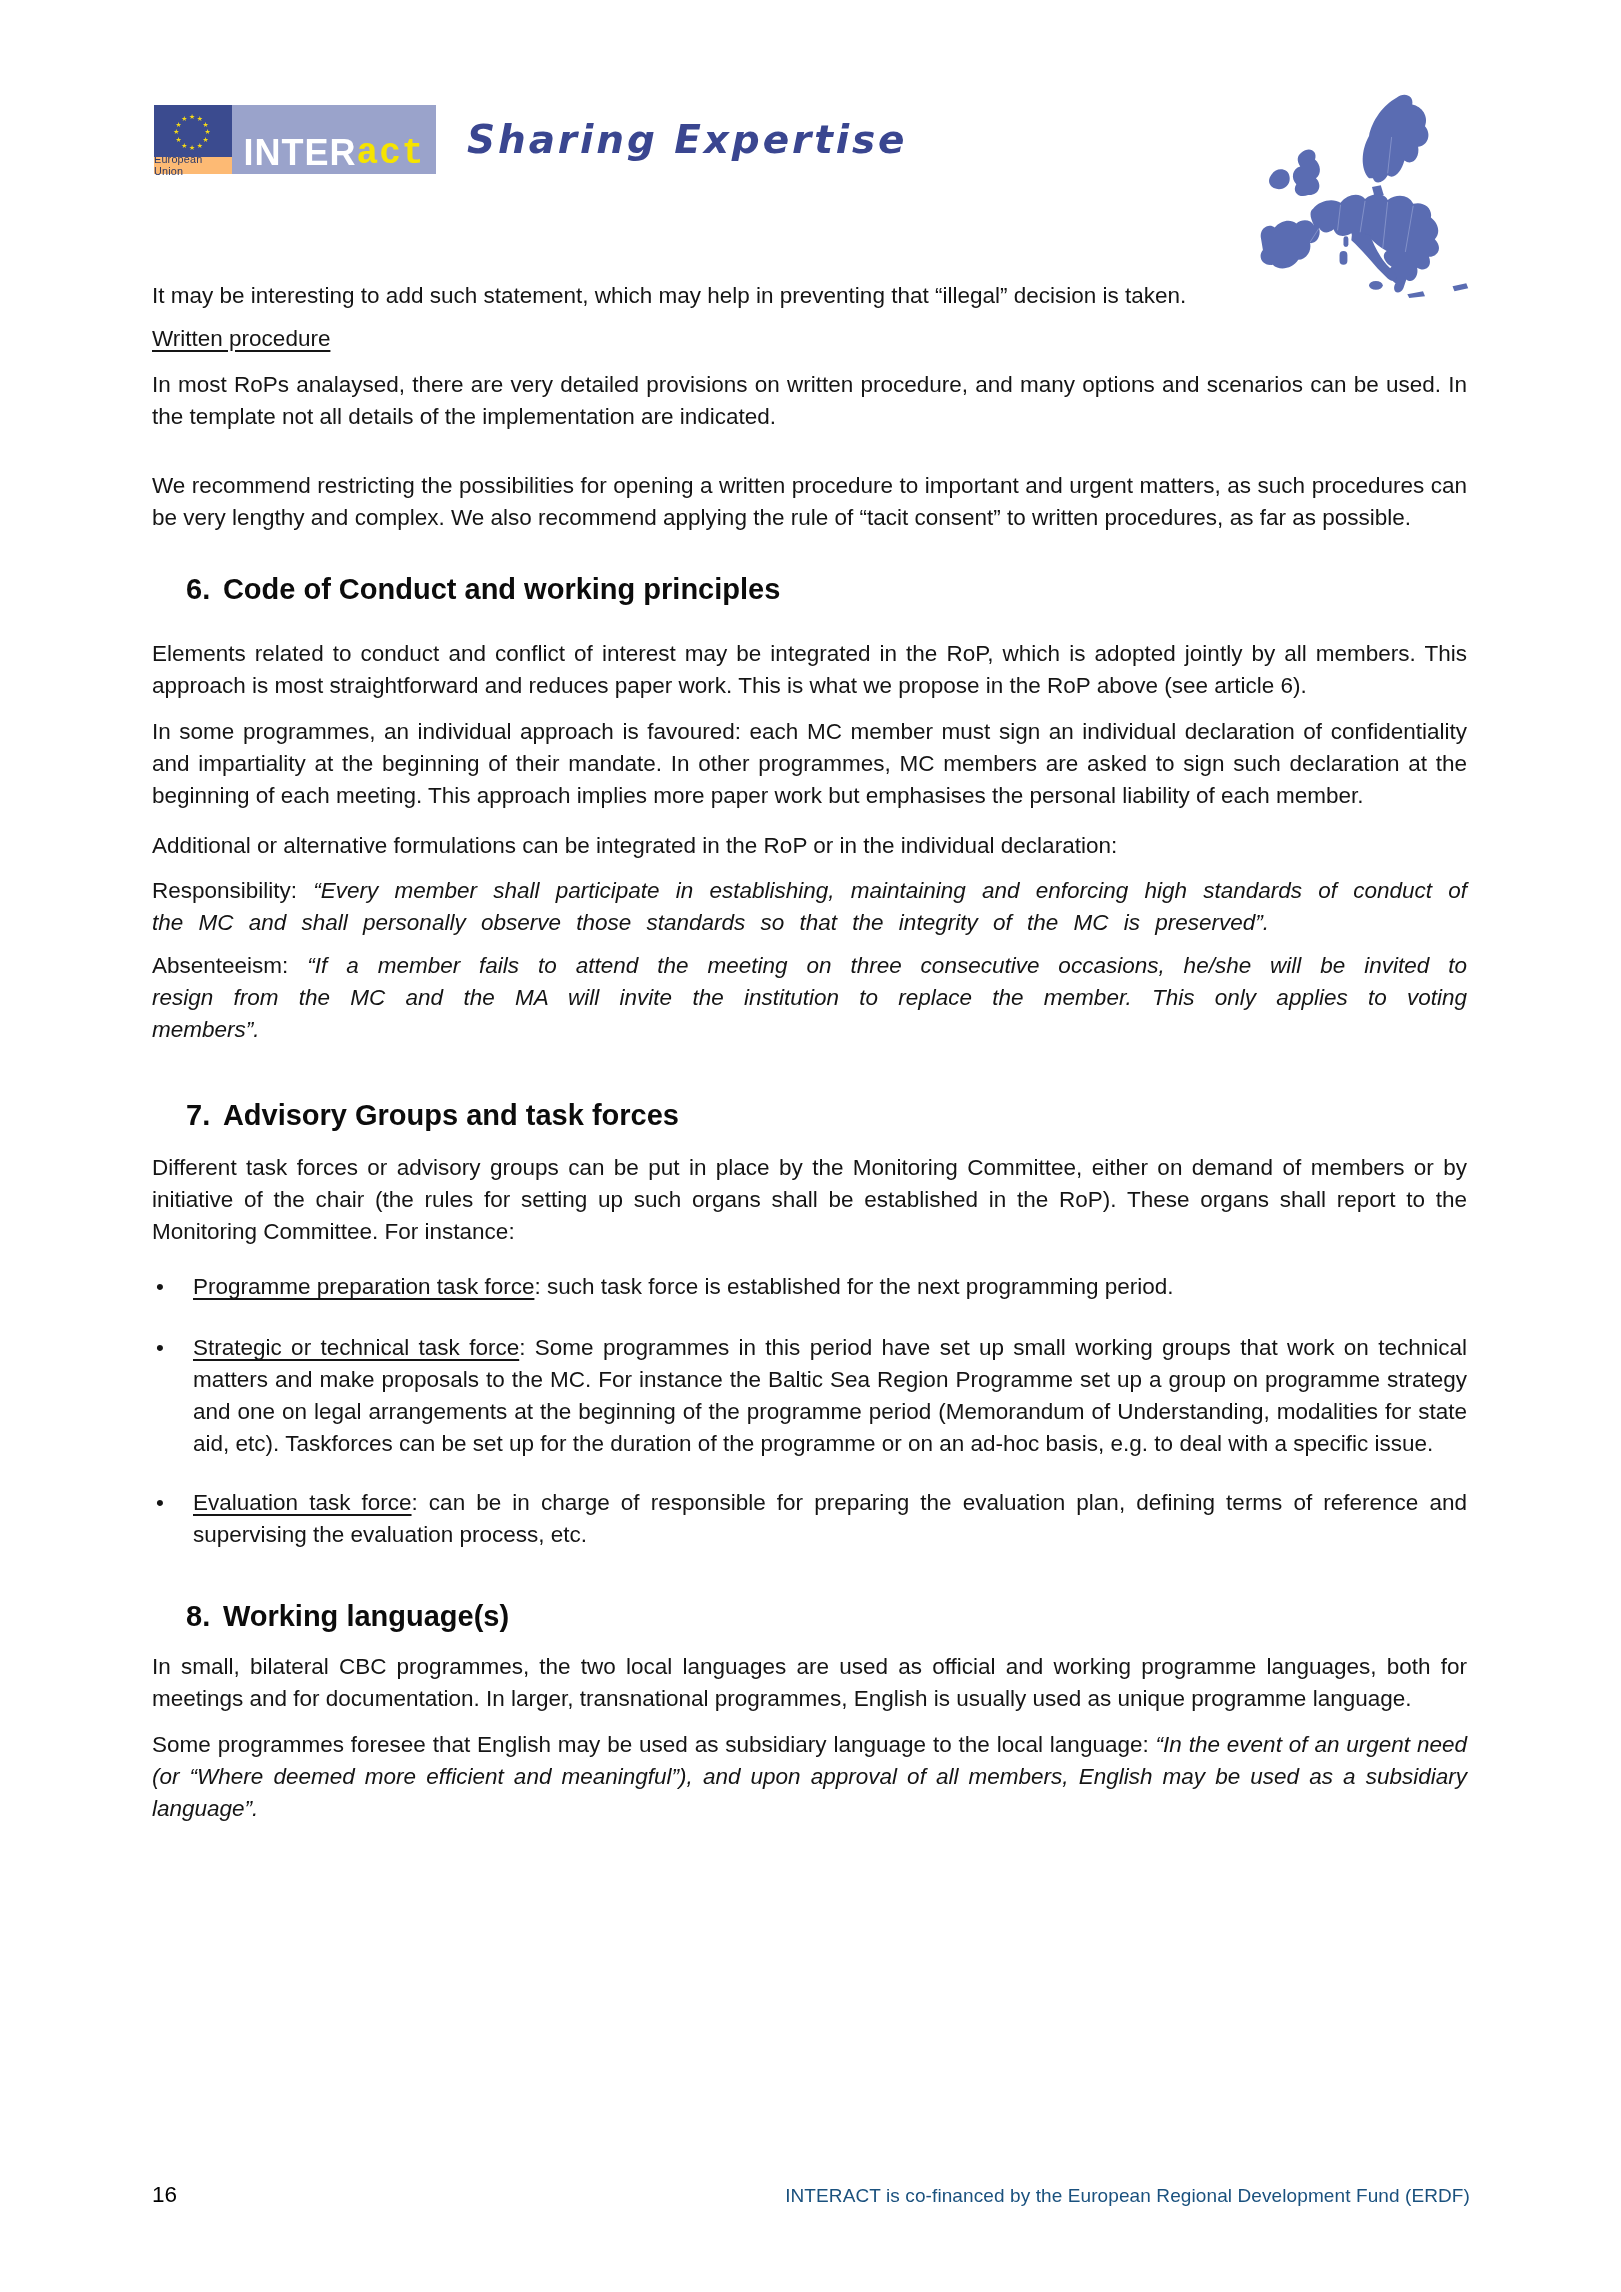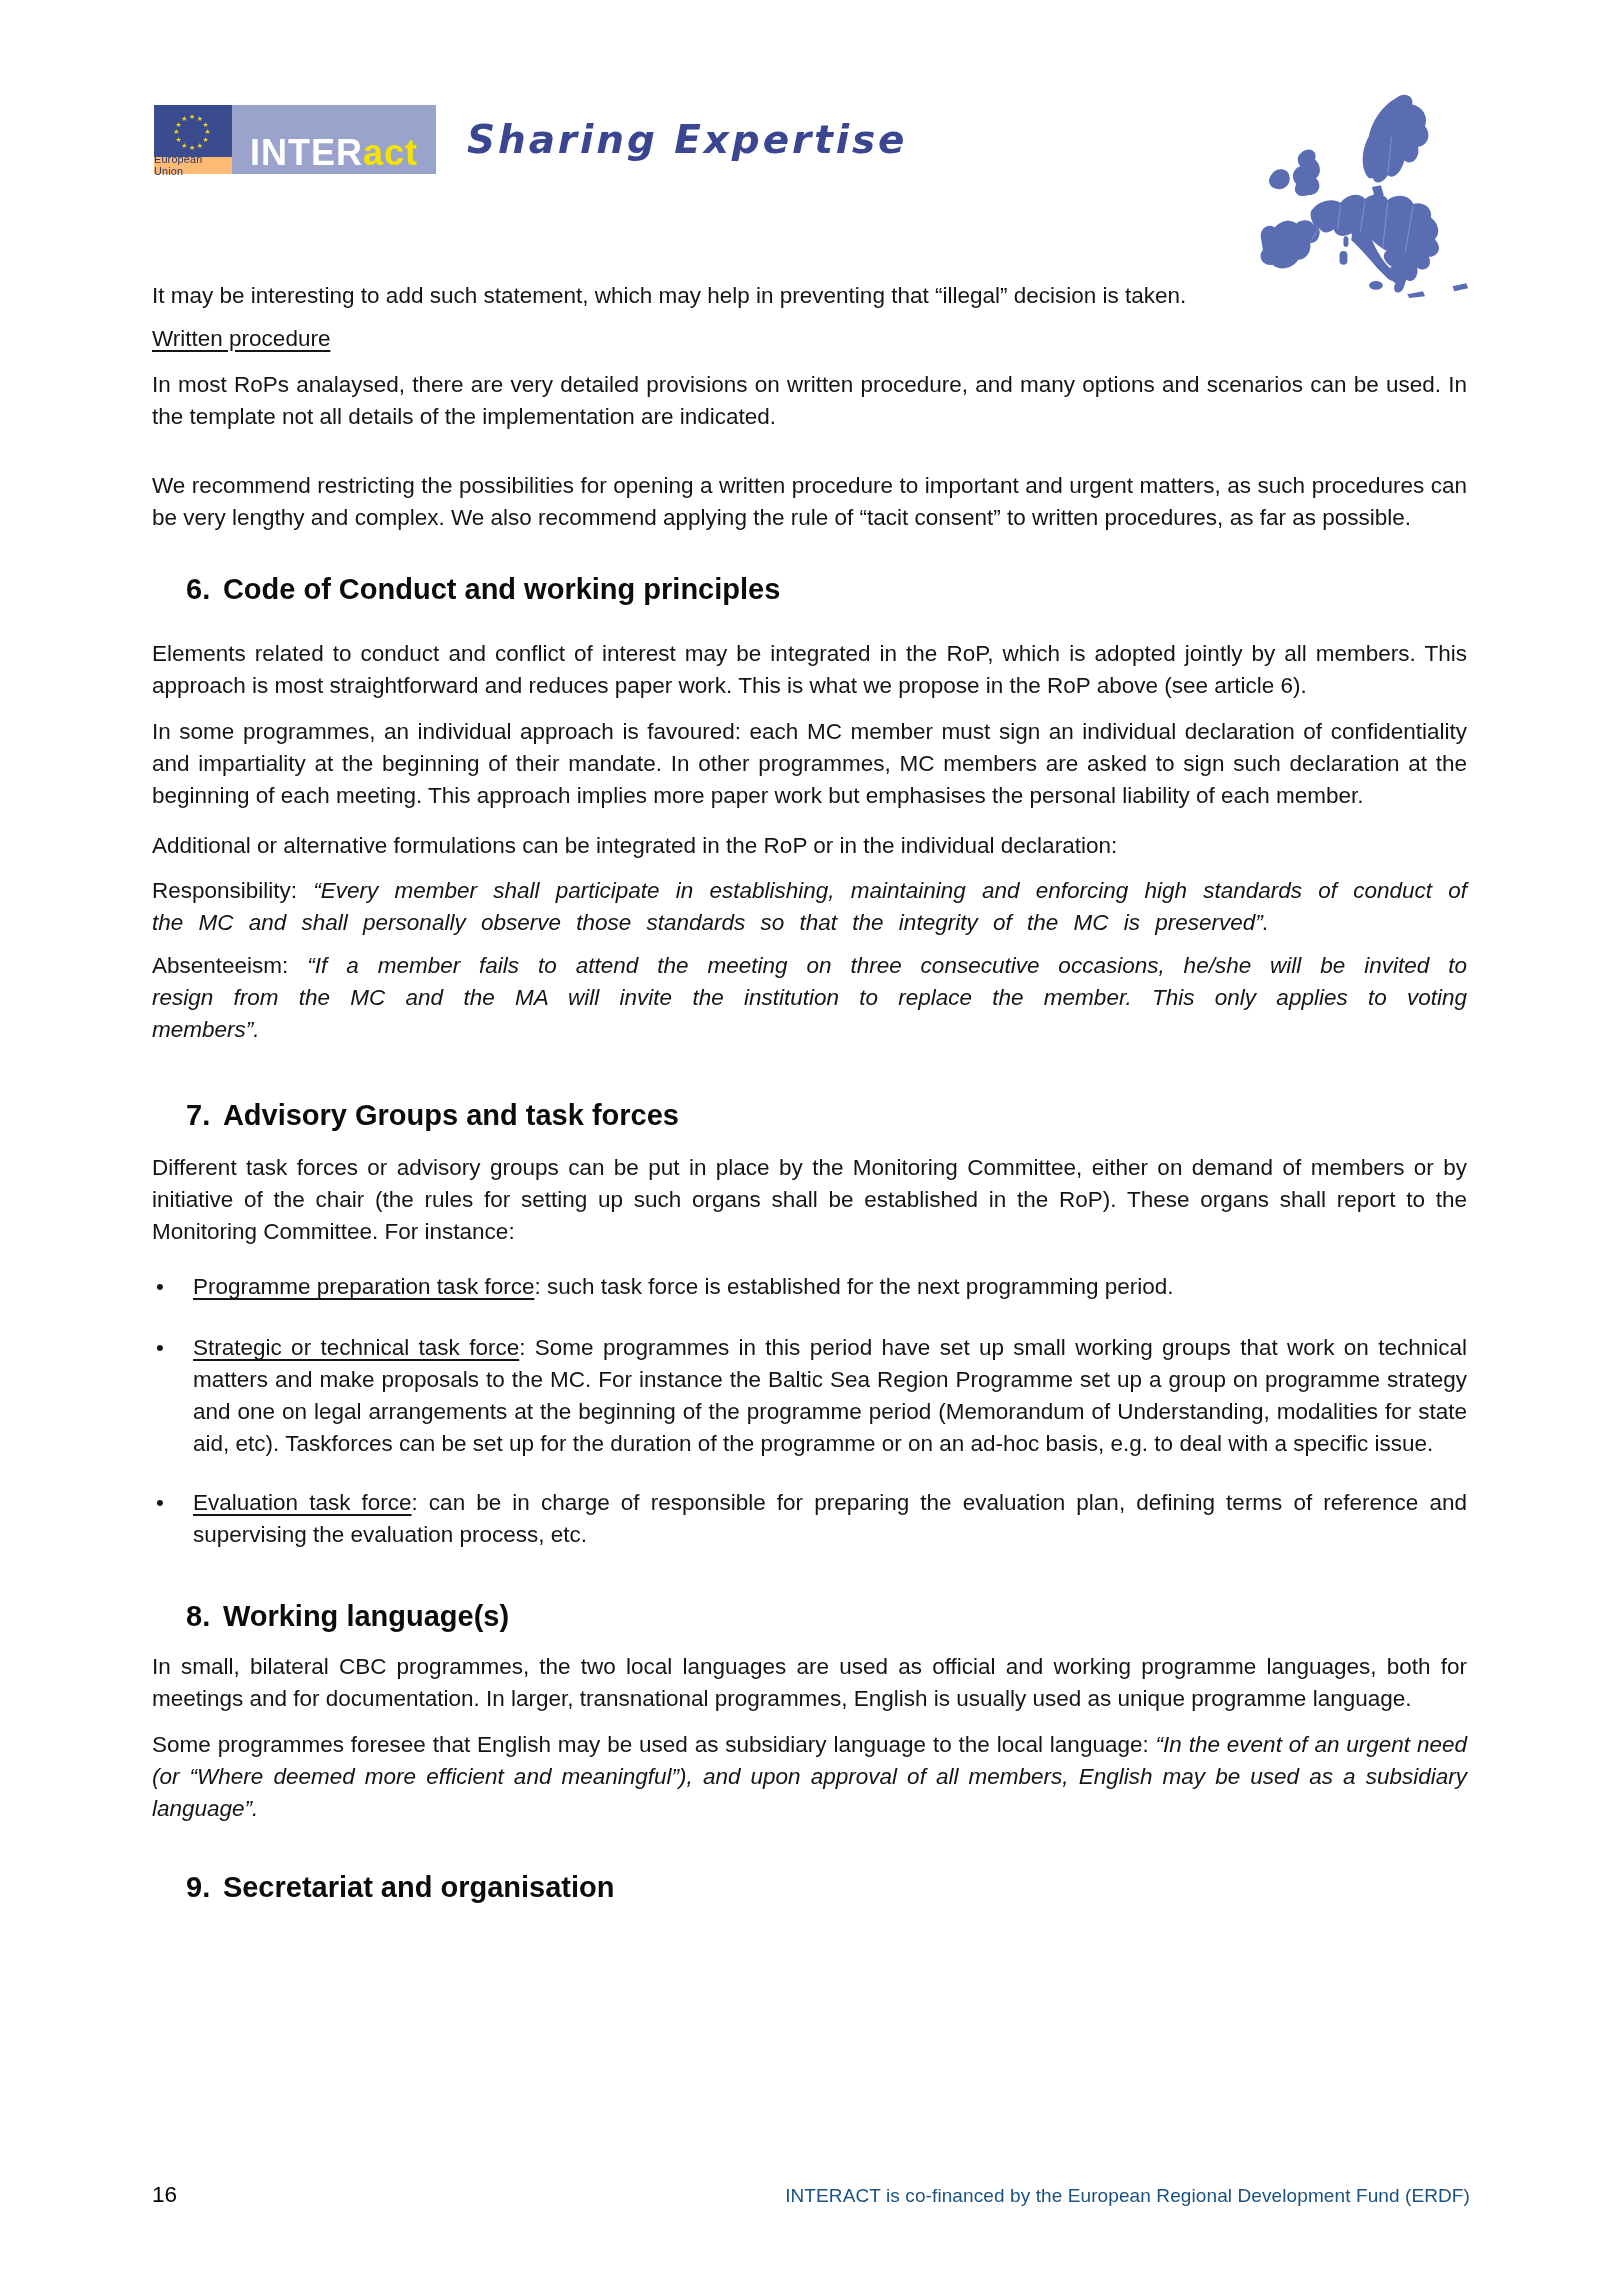--- a/index.html
+++ b/index.html
@@ -11,21 +11,21 @@
   
   .logo-row{position:absolute;top:105px;left:154px;display:flex;align-items:center;}
   .logo-box{display:flex;width:282px;height:69px;}
   .eu-part{width:78px;display:flex;flex-direction:column;}
   .eu-flag{height:52px;background:#3b4b8f;position:relative;}
   .eu-label{height:16.7px;background:#fdba74;color:#2e3a66;font-size:10.8px;
     display:flex;align-items:center;justify-content:center;letter-spacing:0.2px;}
   .brand-part{width:204px;background:#9aa3cb;display:flex;align-items:flex-end;justify-content:center;}
   .brand-part .t{font-size:36px;font-weight:800;letter-spacing:1px;}
   .t-inter{color:#ffffff;}
-  .t-act{color:#f6e400;}
+  .t-act{color:#f6e400;font-family:Liberation Mono, monospace;}
   .tagline{margin-left:31px;font-size:39px;font-style:italic;font-weight:700;
     color:#3a4690;letter-spacing:2.9px;font-family:"DejaVu Sans",sans-serif;}
   .eu-map{position:absolute;top:83px;left:1259px;width:221px;height:221px;}
   
   .content{position:absolute;top:280px;left:152px;width:1315px;}
   .para{margin:0;font-size:22.5px;line-height:32px;text-align:justify;}
   .one-line{text-align:left;}
   .ul{text-decoration:underline;text-underline-offset:3.9px;}
   .quote{font-style:italic;}
   .wide{word-spacing:.4em;}
@@ -138,21 +138,20 @@
     <li style="margin-top:29px"><span class="marker">•</span><span class="ul">Strategic or technical task force</span><span>: Some programmes in this period have set up small working groups that work on technical matters and make proposals to the MC. For instance the Baltic Sea Region Programme set up a group on programme strategy and one on legal arrangements at the beginning of the programme period (Memorandum of Understanding, modalities for state aid, etc). Taskforces can be set up for the duration of the programme or on an ad-hoc basis, e.g. to deal with a specific issue.</span></li>
     <li style="margin-top:26.5px"><span class="marker">•</span><span class="ul">Evaluation task force</span><span>: can be in charge of responsible for preparing the evaluation plan, defining terms of reference and supervising the evaluation process, etc.</span></li>
   </ul>
 
   <h2 class="sec" style="margin-top:46px"><span class="h-num">8.</span><span>Working language(s)</span></h2>
 
   <p class="para" style="margin-top:14.7px">In small, bilateral CBC programmes, the two local languages are used as official and working programme languages, both for meetings and for documentation. In larger, transnational programmes, English is usually used as unique programme language.</p>
 
   <p class="para" style="margin-top:14.7px"><span>Some programmes foresee that English may be used as subsidiary language to the local language: </span><span class="quote">“In the event of an urgent need (or “Where deemed more efficient and meaningful”), and upon approval of all members, English may be used as a subsidiary language”.</span></p>
 
-  <h2 class="sec" style="margin-top:43px"><span class="h-num">9.</span><span>Secretariat and organisation</span></h2>
 
 </div>
 
 <div class="footer">
   <span class="page-num">16</span>
   <span class="footer-note">INTERACT is co-financed by the European Regional Development Fund (ERDF)</span>
 </div>
 
 
 </body></html>

